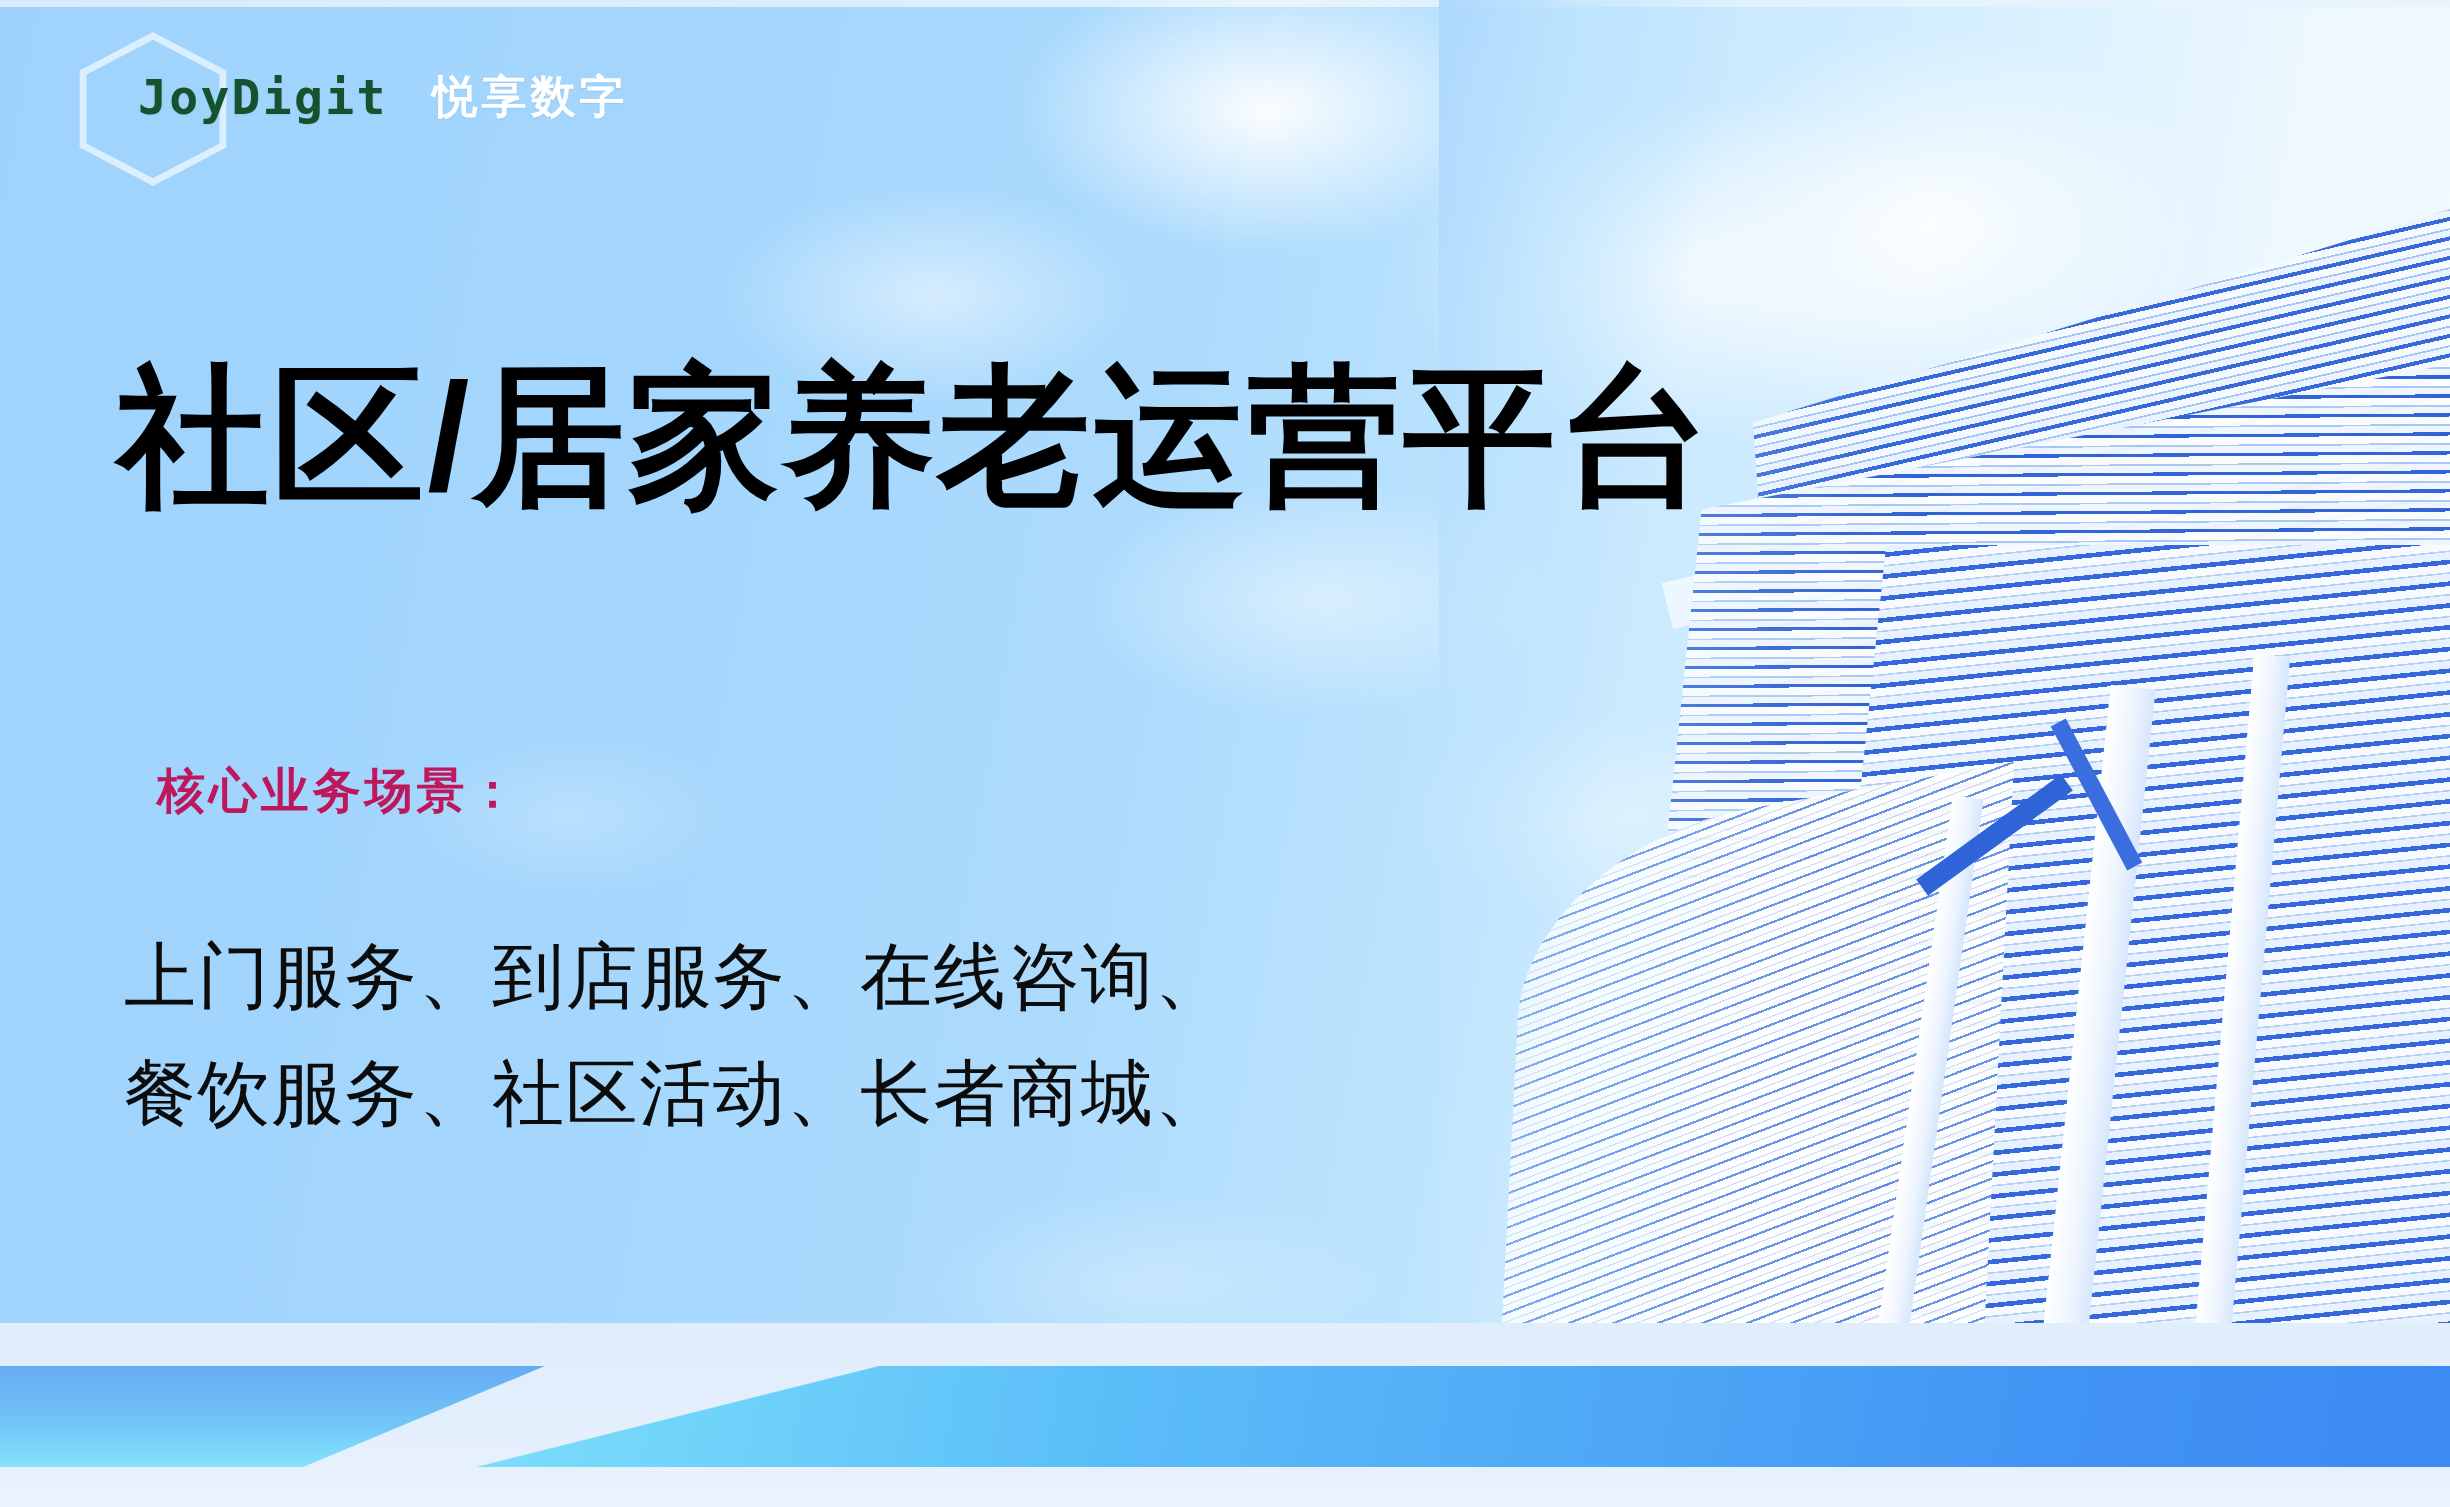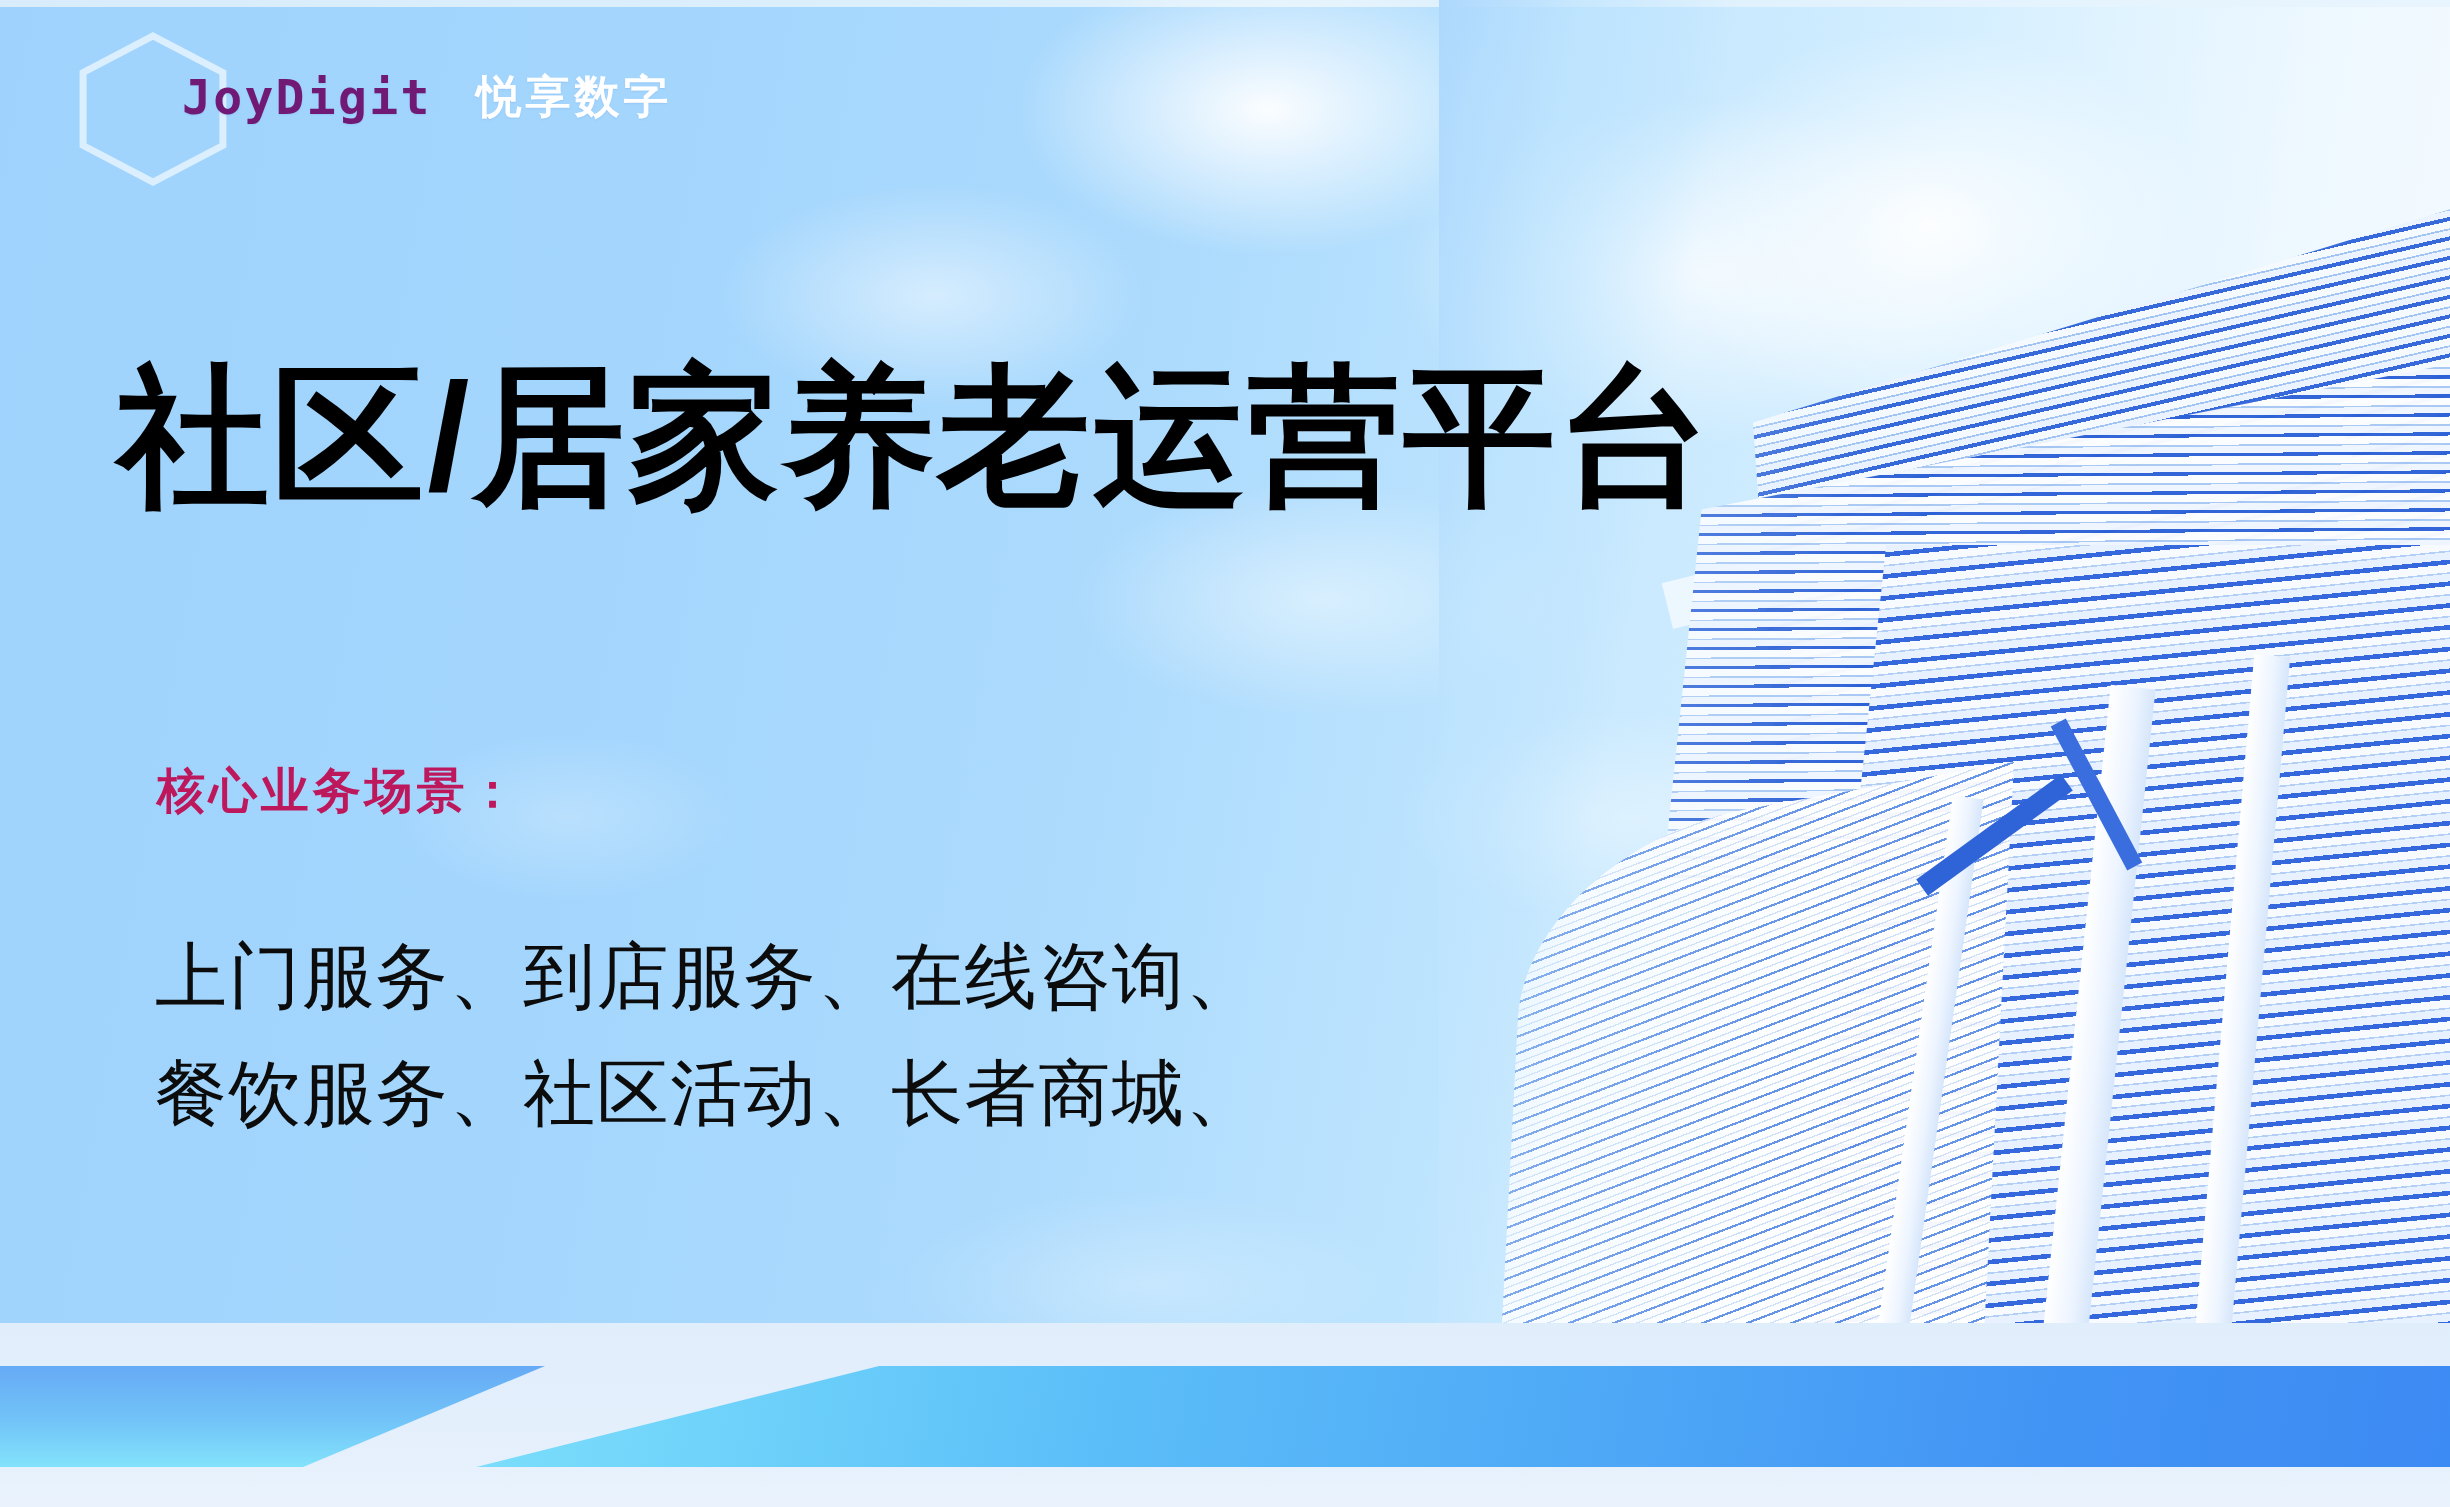--- a/index.html
+++ b/index.html
@@ -184,26 +184,25 @@
   .logo-hex {
     position: absolute;
     left: -65px; top: -36px;
     width: 160px; height: 156px;
     pointer-events: none;
   }
   .logo-mark {
     font-size: 48px;
     font-weight: 700;
     letter-spacing: 2.3px;
-    color: #701a75;
+    color: #14532d;
     font-family: "DejaVu Sans Mono", "Liberation Mono", monospace;
     text-shadow: 0 0.8px 1.6px rgba(120,170,225,.35);
     position: relative;
     z-index: 2;
-    margin-left: 44px;
   }
   .logo-cn {
     font-size: 45px;
     font-weight: 700;
     color: #ffffff;
     letter-spacing: 3.9px;
     text-shadow: 0 0.8px 1.6px rgba(120,170,225,.35);
     position: relative;
     z-index: 2;
     margin-left: 28px;
@@ -237,21 +236,20 @@
     left: 124px; top: 918px;
     z-index: 5;
   }
   .scenarios .line {
     font-size: 72px;
     font-weight: 500;
     color: #0c0c0c;
     letter-spacing: 1.6px;
     line-height: 1.62;
     white-space: nowrap;
-    margin-left: 31px;
   }
 
   
   .bottom-band {
     position: absolute;
     left: 0; bottom: 0;
     width: 100%; height: 185px;
     z-index: 7;
     overflow: hidden;
   }

